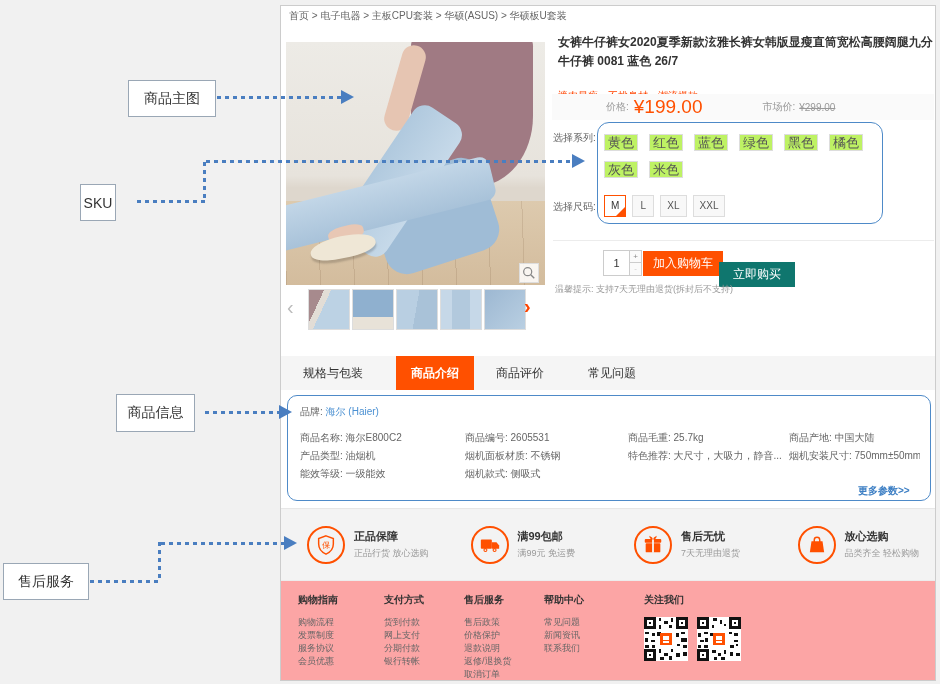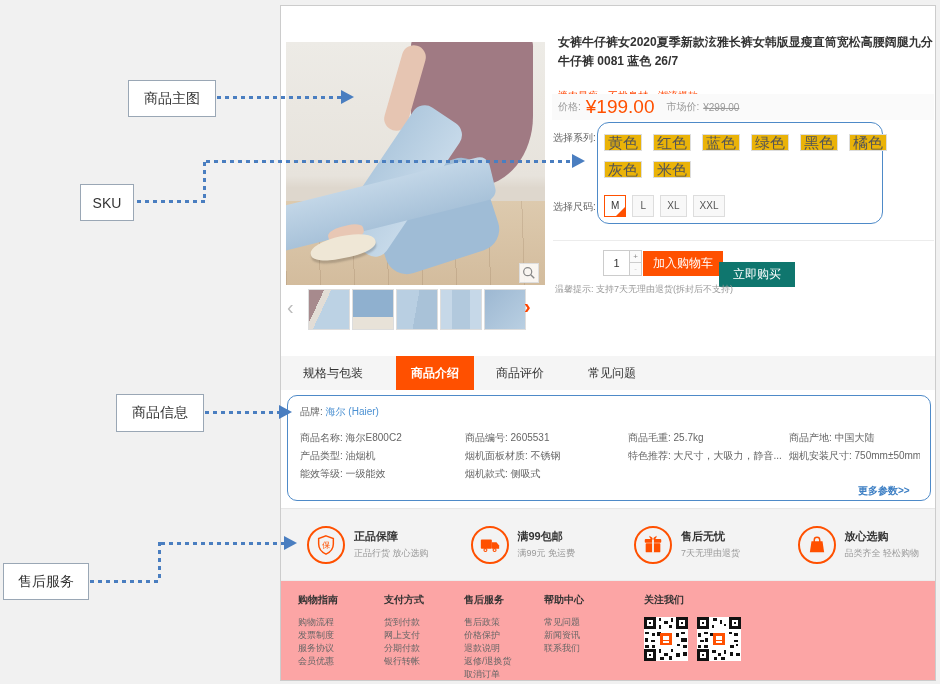--- a/index.html
+++ b/index.html
@@ -40,32 +40,32 @@
   .t1{background:linear-gradient(115deg,#a78a8d 0 26%,#e2ddd6 26% 38%,#bcd2e4 38%);}
   .t2{background:linear-gradient(180deg,#8fb0cf 0 68%,#e8e2d8 68%);}
   .t3{background:linear-gradient(100deg,#b9cfe2 0 48%,#a9c2d8 48%);}
   .t4{background:linear-gradient(90deg,#c6d8e8 0 28%,#b2c9dd 28% 72%,#c6d8e8 72%);}
   .t5{background:linear-gradient(135deg,#9db8d2,#b9cfe2);}
 
   
   .title{left:558px;top:33px;width:376px;font-size:12px;font-weight:bold;color:#333;line-height:19px;}
   .promo{left:558px;top:78px;font-size:10px;color:#ff4400;margin-top:11px;}
   .price-row{left:552px;top:94px;width:382px;height:26px;background:#fafafa;display:flex;align-items:center;padding-left:6px;}
-  .price-label,.market-label{font-size:10px;color:#999;}
+  .price-label,.market-label{font-size:10px;color:#999;margin-left:48px;}
   .price-val{font-size:19px;color:#ff5000;margin:0 12px 0 5px;}
   .market-val{font-size:10px;color:#999;text-decoration:line-through;margin-left:4px;}
 
   .sku-box{left:597px;top:122px;width:286px;height:102px;border:1px solid #4e8ac8;border-radius:12px;}
   .series-label{left:553px;top:131px;font-size:10px;color:#666;}
   .size-label{left:553px;top:200px;font-size:10px;color:#666;}
   .chip-row{display:flex;gap:11px;}
   .row1{left:604px;top:134px;}
   .row2{left:604px;top:161px;}
-  .chip{min-width:33px;height:17px;line-height:15px;text-align:center;font-size:15px;color:#555;
-        background:#eab308;border:1px solid #ddd;padding:0 3px;cursor:pointer;}
+  .chip{min-width:33px;height:17px;line-height:15px;text-align:center;font-size:13px;color:#555;
+        background:#bef264;border:1px solid #ddd;padding:0 3px;cursor:pointer;}
   .size-row{left:604px;top:195px;display:flex;gap:6px;}
   .schip{min-width:22px;height:22px;line-height:20px;text-align:center;font-size:10px;color:#555;
          background:#f8f8f8;border:1px solid #ddd;padding:0 6px;cursor:pointer;position:relative;}
   .schip.selected{background:#fff;border:1px solid #ff5000;color:#333;}
   .schip.selected::after{content:"";position:absolute;right:0;bottom:0;width:0;height:0;
          border-left:9px solid transparent;border-bottom:9px solid #ff5000;}
 
   .buy-divider{left:553px;top:240px;width:381px;height:1px;background:#ececec;}
   .qty{left:603px;top:250px;display:flex;}
   .qty-input{width:27px;height:26px;border:1px solid #ccc;text-align:center;font-size:11px;color:#333;background:#fff;padding:0;}
@@ -107,22 +107,22 @@
   .fc1{width:86px;}.fc2{width:80px;}.fc3{width:80px;}.fc4{width:95px;}.fc5{width:100px;}
   .ftitle{font-size:10px;font-weight:bold;color:#333;margin:12px 0 9px;}
   .flink{font-size:9px;color:#666;line-height:13px;cursor:pointer;}
   .qr-wrap{display:flex;gap:9px;margin-top:1px;}
   .qr{width:44px;height:44px;display:block;}
 
   
   .ann-box{position:absolute;background:#fff;border:1px solid #9aa7b5;display:flex;align-items:center;
            justify-content:center;font-size:14px;color:#333;z-index:50;}
   #ann1{left:128px;top:80px;width:88px;height:37px;}
-  #ann2{left:80px;top:184px;width:54px;height:37px;}
-  #ann3{left:116px;top:394px;width:88px;height:38px;}
+  #ann2{left:80px;top:184px;width:36px;height:37px;}
+  #ann3{left:116px;top:394px;width:79px;height:38px;}
   #ann4{left:3px;top:563px;width:86px;height:37px;}
   .dot-h{position:absolute;height:3px;z-index:49;
          background-image:repeating-linear-gradient(90deg,#4a7ec0 0 4px,transparent 4px 8px);}
   .dot-v{position:absolute;width:3px;z-index:49;
          background-image:repeating-linear-gradient(180deg,#4a7ec0 0 4px,transparent 4px 8px);}
   .arrow-r{position:absolute;width:0;height:0;z-index:50;
            border-top:7px solid transparent;border-bottom:7px solid transparent;border-left:13px solid #4a7ec0;}
   #d1{left:217px;top:96px;width:124px;}   #a1{left:341px;top:90px;}
   #d2a{left:137px;top:200px;width:68px;}  #d2b{left:203px;top:162px;height:40px;}
   #d2c{left:206px;top:160px;width:366px;} #a2{left:572px;top:154px;}
@@ -130,20 +130,21 @@
   #d4a{left:90px;top:580px;width:69px;}   #d4b{left:158px;top:542px;height:40px;}
   #d4c{left:161px;top:542px;width:123px;} #a4{left:284px;top:536px;}
 </style>
 </head>
 <body>
 
 <div id="stage">
 
   <div class="abs panel"></div>
 
+  <div class="abs breadcrumb">首页 &gt; 电子电器 &gt; 主板CPU套装 &gt; 华硕(ASUS) &gt; 华硕板U套装</div>
 
   <div class="abs main-image">
     <div class="mi-wall"></div>
     <div class="mi-shirt"></div>
     <div class="mi-arm"></div>
     <div class="mi-floor"></div>
     <div class="mi-hip"></div>
     <div class="mi-legbent"></div>
     <div class="mi-legext"></div>
     <div class="mi-foot"></div>

